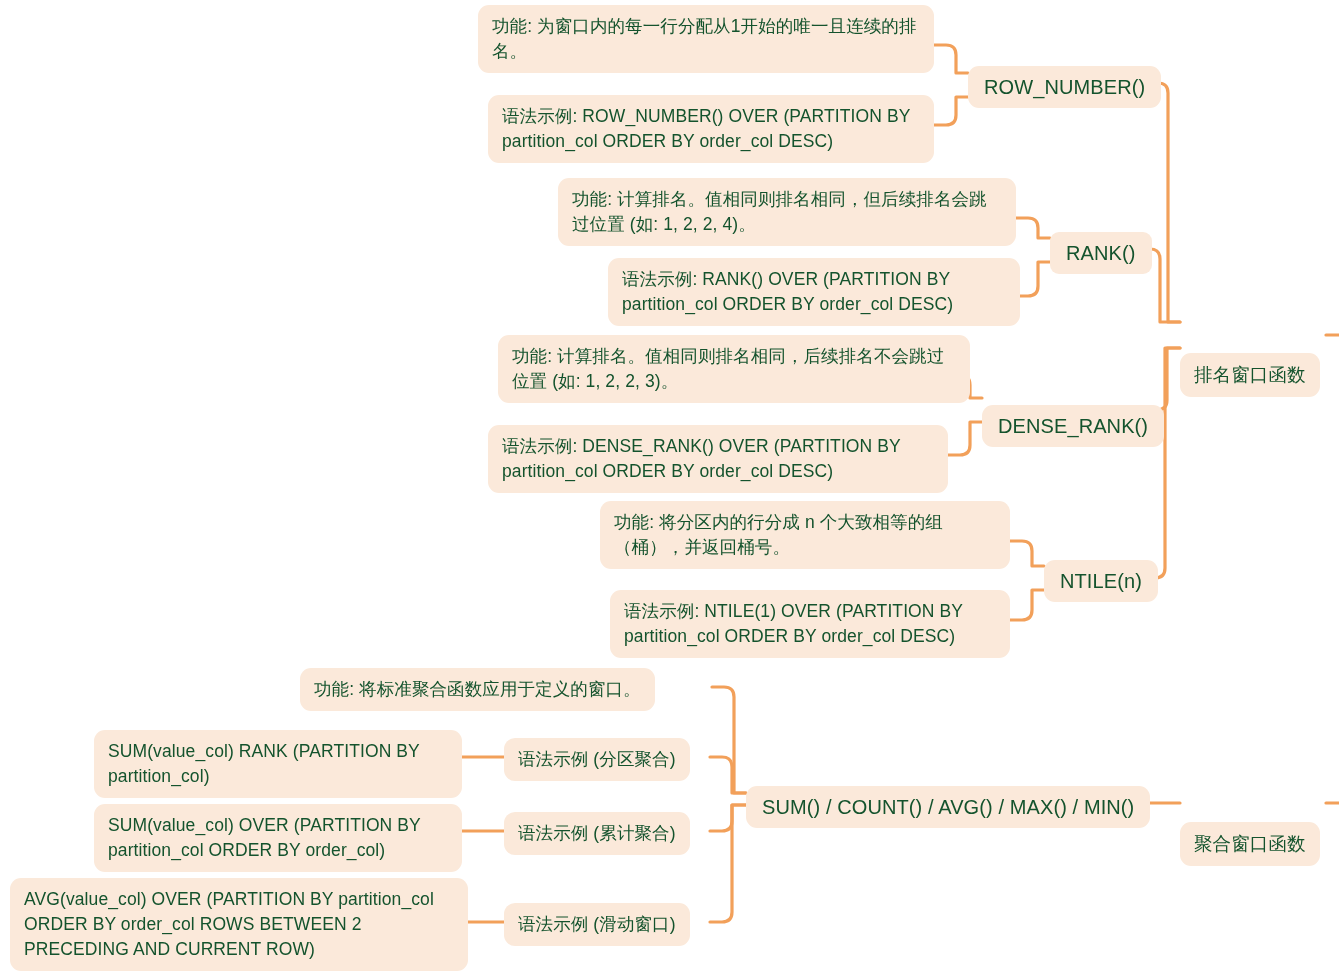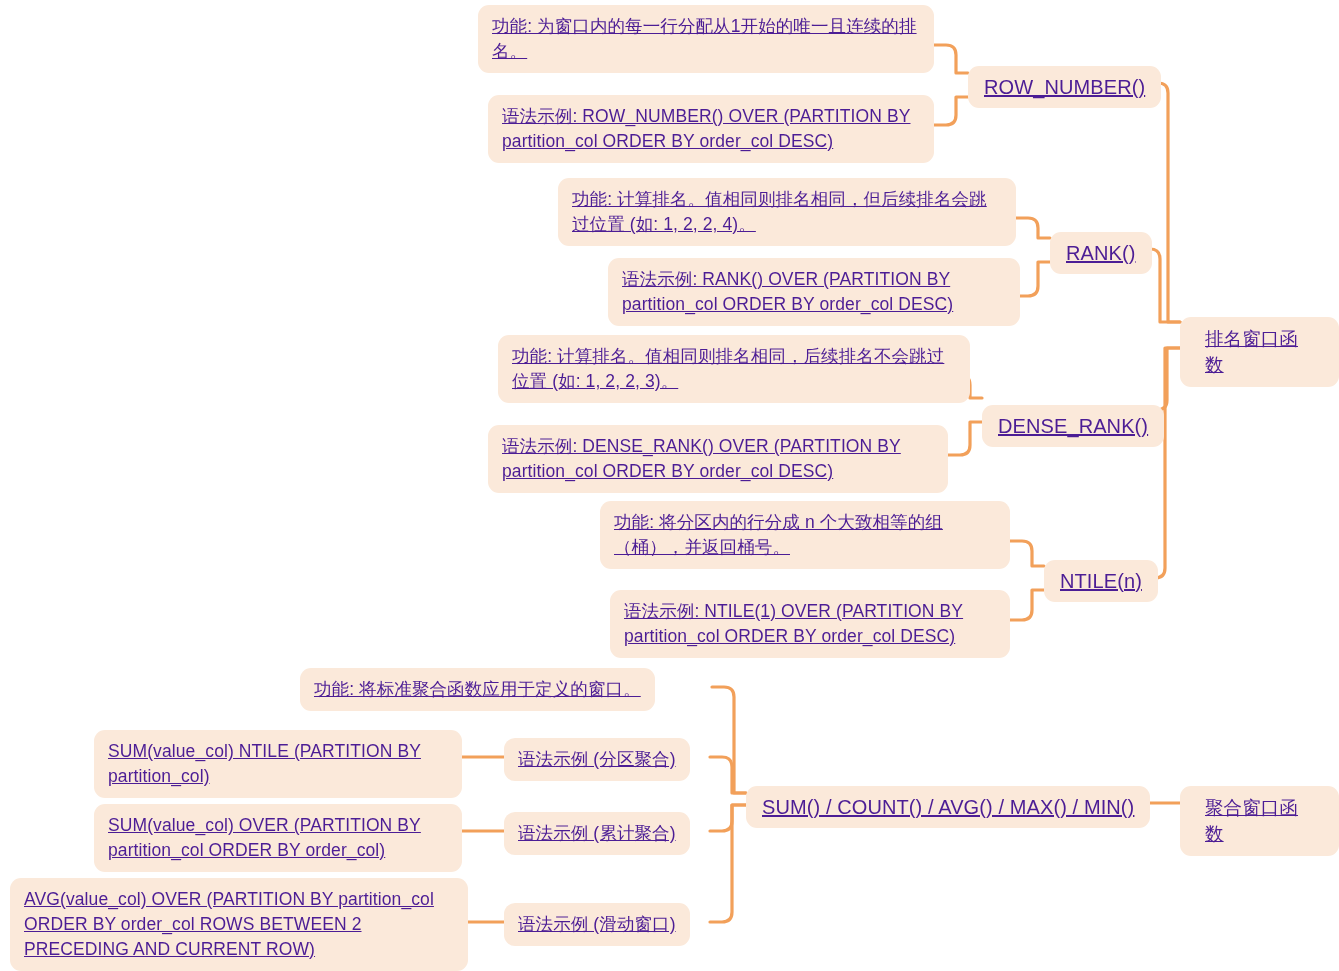--- a/index.html
+++ b/index.html
@@ -25,40 +25,40 @@
     top: 0;
     width: 1339px;
     height: 971px;
     pointer-events: none;
   }
   .node {
     position: absolute;
     box-sizing: border-box;
     background: #fbe9da;
     border-radius: 11px;
-    color: #4c1d95;
+    color: #14532d;
     font-size: 17.5px;
     line-height: 25px;
     padding: 9px 14px;
     white-space: pre-line;
     letter-spacing: 0.1px;
-    text-decoration: underline;
   }
   .node.leaf {
     font-size: 17.5px;
   }
   .node.topic {
     font-size: 20px;
     padding: 8px 16px;
     line-height: 26px;
   }
   .node.root {
     font-size: 18.5px;
-    padding: 9px 25px;
+    padding: 9px 14px;
     line-height: 26px;
+    margin-top: 36px;
   }
 </style>
 </head>
 <body>
 
 <div id="canvas">
 
   <svg id="links" viewBox="0 0 1339 971" width="1339" height="971">
     <g fill="none" stroke="#f2a05a" stroke-width="3.2" stroke-linecap="round" stroke-linejoin="round">
 
@@ -103,39 +103,39 @@
   <div class="node leaf" style="left:478px; top:5px; width:456px;">功能: 为窗口内的每一行分配从1开始的唯一且连续的排名。</div>
 
   <div class="node leaf" style="left:488px; top:95px; width:446px;">语法示例: ROW_NUMBER() OVER (PARTITION BY partition_col ORDER BY order_col DESC)</div>
 
   <div class="node topic" style="left:968px; top:66px;">ROW_NUMBER()</div>
 
   <div class="node leaf" style="left:558px; top:178px; width:458px;">功能: 计算排名。值相同则排名相同，但后续排名会跳过位置 (如: 1, 2, 2, 4)。</div>
 
   <div class="node leaf" style="left:608px; top:258px; width:412px;">语法示例: RANK() OVER (PARTITION BY partition_col ORDER BY order_col DESC)</div>
 
-  <div class="node topic" style="left:1050px; top:232px;">RANK()</div>
+  <div class="node topic" style="left:1050px; top:232px;border-radius:9px;">RANK()</div>
 
   <div class="node leaf" style="left:498px; top:335px; width:472px;">功能: 计算排名。值相同则排名相同，后续排名不会跳过位置 (如: 1, 2, 2, 3)。</div>
 
   <div class="node leaf" style="left:488px; top:425px; width:460px;">语法示例: DENSE_RANK() OVER (PARTITION BY partition_col ORDER BY order_col DESC)</div>
 
   <div class="node topic" style="left:982px; top:405px;">DENSE_RANK()</div>
 
   <div class="node leaf" style="left:600px; top:501px; width:410px;">功能: 将分区内的行分成 n 个大致相等的组（桶），并返回桶号。</div>
 
   <div class="node leaf" style="left:610px; top:590px; width:400px;">语法示例: NTILE(1) OVER (PARTITION BY partition_col ORDER BY order_col DESC)</div>
 
   <div class="node topic" style="left:1044px; top:560px;">NTILE(n)</div>
 
   <div class="node root" style="left:1180px; top:317px;">排名窗口函数</div>
 
   <div class="node leaf" style="left:300px; top:668px;">功能: 将标准聚合函数应用于定义的窗口。</div>
 
-  <div class="node leaf" style="left:94px; top:730px; width:368px;">SUM(value_col) NTILE (PARTITION BY partition_col)</div>
+  <div class="node leaf" style="left:94px; top:730px; width:368px;">SUM(value_col) RANK (PARTITION BY partition_col)</div>
 
   <div class="node leaf" style="left:94px; top:804px; width:368px;">SUM(value_col) OVER (PARTITION BY partition_col ORDER BY order_col)</div>
 
   <div class="node leaf" style="left:10px; top:878px; width:458px;">AVG(value_col) OVER (PARTITION BY partition_col ORDER BY order_col ROWS BETWEEN 2 PRECEDING AND CURRENT ROW)</div>
 
   <div class="node leaf" style="left:504px; top:812px;">语法示例 (累计聚合)</div>
 
   <div class="node leaf" style="left:504px; top:738px;">语法示例 (分区聚合)</div>
 
   <div class="node leaf" style="left:504px; top:903px;">语法示例 (滑动窗口)</div>

